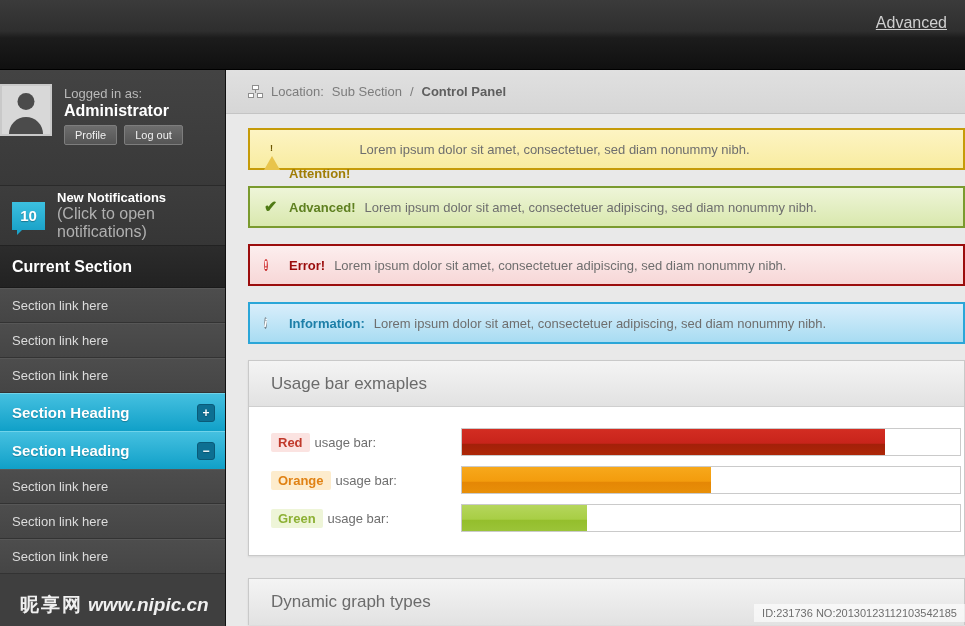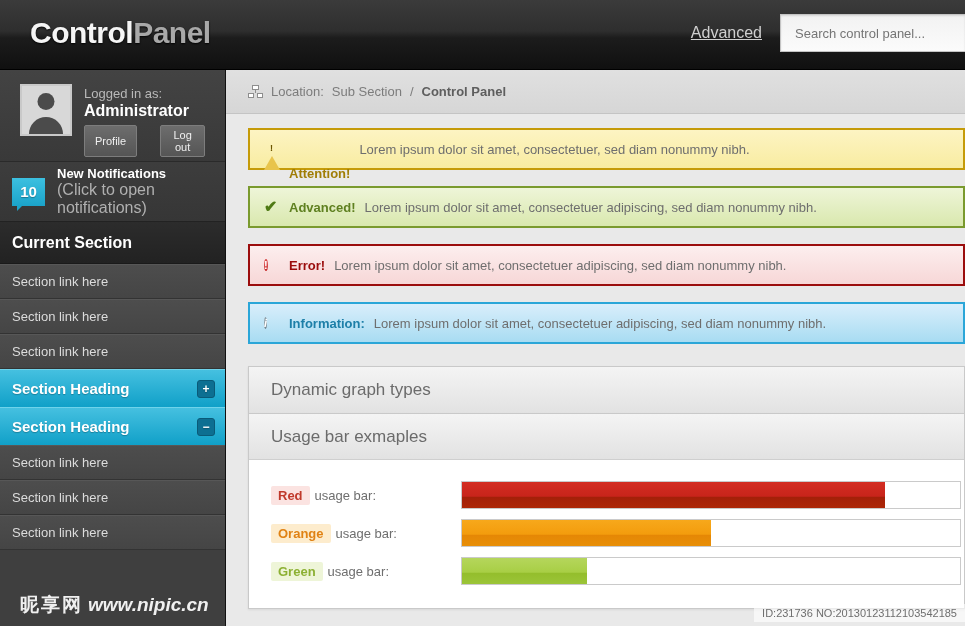--- a/index.html
+++ b/index.html
@@ -45,42 +45,42 @@
     font-size: 13px; color: #8a8a8a; width: 100%;
   }
 
   
   .sidebar {
     position: absolute; left: 0; top: 70px; width: 226px; height: 556px;
     background: #3f3f3f;
     border-right: 1px solid #111;
   }
   .user-panel {
-    height: 92px; padding: 14px 20px;
+    height: 116px; padding: 14px 0;
     display: flex; gap: 12px;
     background: linear-gradient(to bottom, #434343, #393939);
     border-bottom: 1px solid #2a2a2a;
   }
   .avatar {
     width: 52px; height: 52px; flex: 0 0 52px;
     background: #d8d8d8; border: 2px solid #c9c9c9;
     position: relative; overflow: hidden;
   }
   .avatar .head {
     position: absolute; left: 50%; top: 7px; transform: translateX(-50%);
     width: 17px; height: 17px; border-radius: 50%; background: #4b4b4b;
   }
   .avatar .body {
     position: absolute; left: 50%; bottom: -9px; transform: translateX(-50%);
     width: 34px; height: 26px; border-radius: 17px 17px 0 0; background: #4b4b4b;
   }
   .user-meta { padding-top: 2px; }
   .logged-label { color: #b9b9b9; font-size: 13px; }
   .user-name { color: #fff; font-size: 16px; font-weight: bold; margin: 1px 0 5px; }
-  .user-btns { display: flex; gap: 23px; }
+  .user-btns { display: flex; gap: 7px; }
   .ubtn {
     background: linear-gradient(to bottom, #6d6d6d, #555);
     border: 1px solid #7d7d7d; color: #f0f0f0;
     font-size: 11px; padding: 3px 10px; cursor: pointer;
     border-radius: 2px;
   }
   .notif {
     height: 60px; padding: 11px 12px;
     display: flex; align-items: center; gap: 12px;
     background: linear-gradient(to bottom, #3d3d3d, #363636);
@@ -250,28 +250,22 @@
     position: absolute; right: 0; bottom: 4px;
     background: rgba(255,255,255,0.62);
     color: #6e6e6e; font-size: 11px; padding: 3px 8px;
     white-space: nowrap;
   }
 </style>
 </head>
 <body>
 
 <div class="header">
-  <div class="logo">
-    <span class="p1">Control</span><span class="p2">Panel</span>
-  </div>
   <div class="header-right">
     <span class="adv-link">Advanced</span>
-    <div class="search-box">
-      <input type="text" placeholder="Search control panel..." style="">
-    </div>
   </div>
 </div>
 
 <div class="sidebar">
 
   <div class="user-panel">
     <div class="avatar">
       <span class="head"></span>
       <span class="body"></span>
     </div>
@@ -353,24 +347,20 @@
       <span class="msg">Lorem ipsum dolor sit amet, consectetuer adipiscing, sed diam nonummy nibh.</span>
     </div>
 
     <div class="alert alert-info">
       <span class="ico"><span class="ico-circle ico-info-c">i</span></span>
       <span class="lead">Information:</span>
       <span class="msg">Lorem ipsum dolor sit amet, consectetuer adipiscing, sed diam nonummy nibh.</span>
     </div>
   </div>
 
-  <div class="panel" style="margin-top:22px;border-bottom:none;">
-    <div class="panel2-head">Dynamic graph types</div>
-  </div>
-
   <div class="panel">
     <div class="panel-head">Usage bar exmaples</div>
     <div class="panel-body">
 
       <div class="bar-row">
         <div class="bar-label">
           <span class="chip chip-red">Red</span><span>usage bar:</span>
         </div>
         <div class="bar-track">
           <div class="bar-fill fill-red" style="width: 85%;"></div>
@@ -391,15 +381,19 @@
           <span class="chip chip-green">Green</span><span>usage bar:</span>
         </div>
         <div class="bar-track">
           <div class="bar-fill fill-green" style="width: 25%;"></div>
         </div>
       </div>
 
     </div>
   </div>
 
+  <div class="panel" style="margin-top:22px;border-bottom:none;">
+    <div class="panel2-head">Dynamic graph types</div>
+  </div>
+
 </div>
 
 <div class="watermark-id">ID:231736 NO:20130123112103542185</div>
 
 </body></html>

